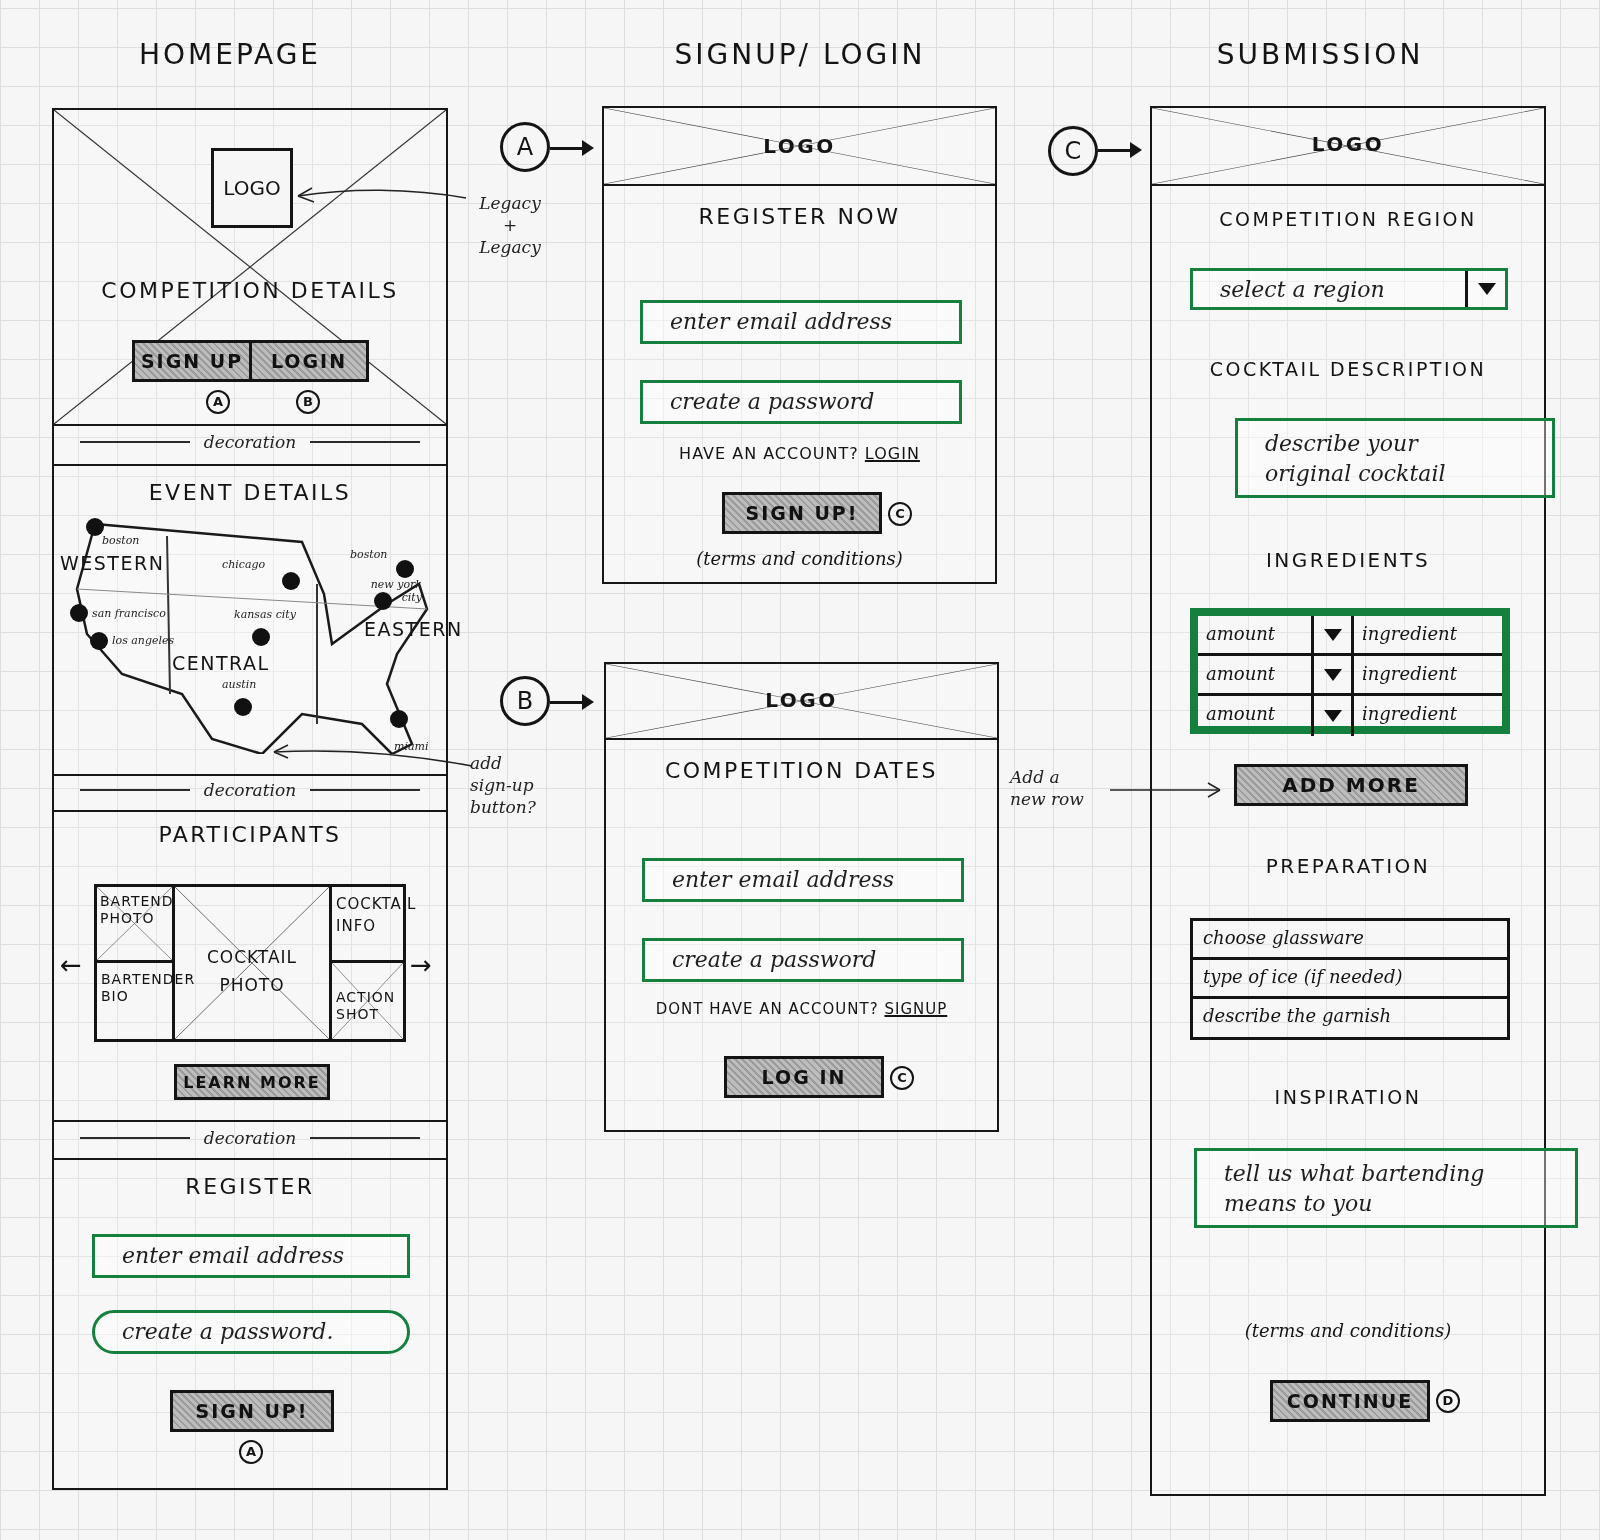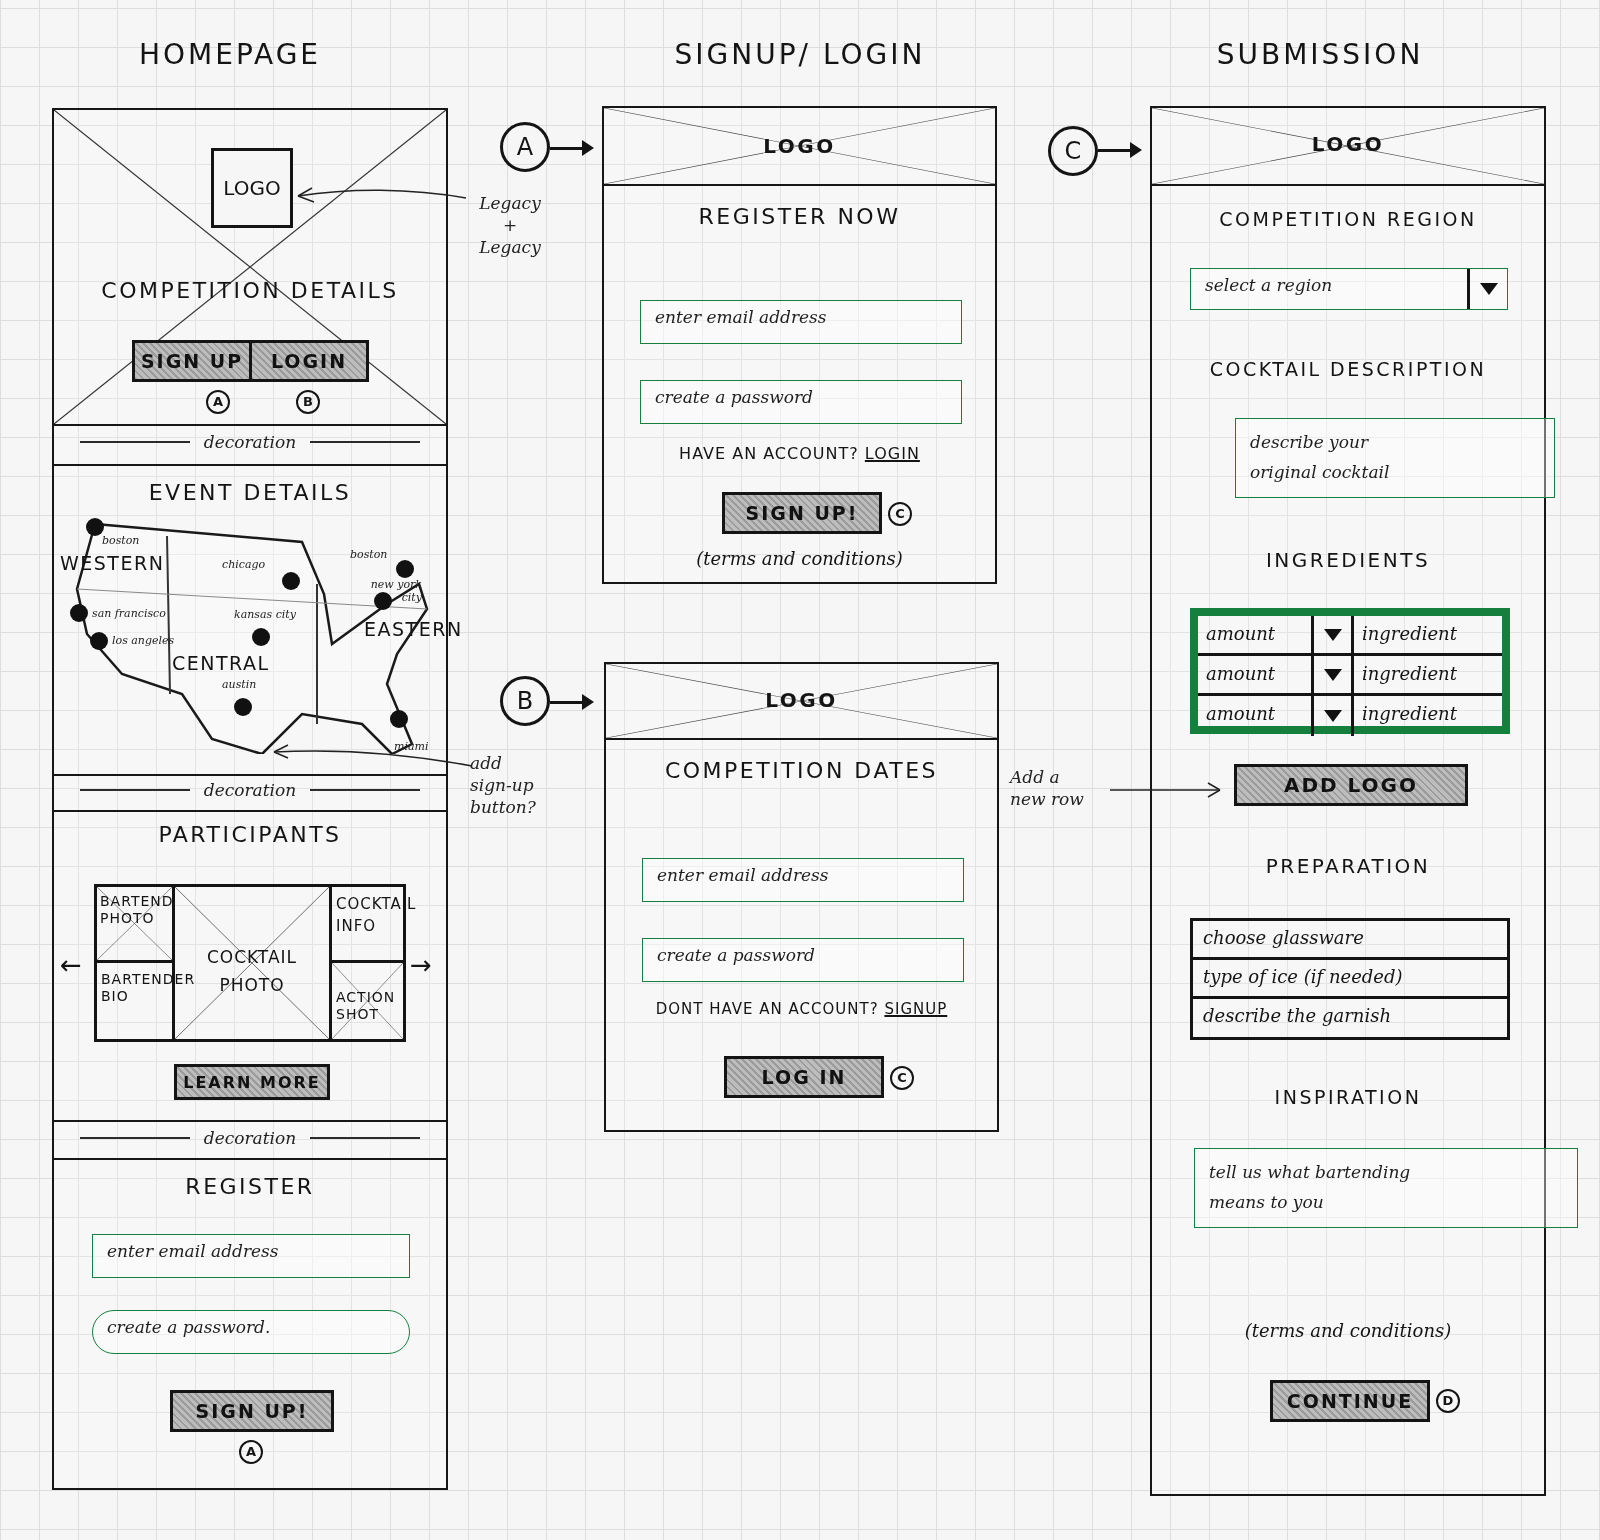--- a/index.html
+++ b/index.html
@@ -17,23 +17,23 @@
   }
   .abs { position: absolute; }
   .col-title { position: absolute; font-size: 28px; letter-spacing: 3px; text-align: center; font-weight: 400; }
   .frame { position: absolute; border: 2.5px solid #161616; background: rgba(255,255,255,0.15); }
   .sec { position: absolute; left: 0; right: 0; }
   .sec-border-top { border-top: 2.5px solid #161616; }
   .xbox { position: absolute; overflow: hidden; }
   .xbox svg { position: absolute; left: 0; top: 0; width: 100%; height: 100%; }
   .heading { position: absolute; left: 0; right: 0; text-align: center; font-size: 22px; letter-spacing: 2.5px; }
   .field {
-    position: absolute; border: 1px solid #15803d; background: rgba(255,255,255,0.4);
-    font-family: "DejaVu Serif", serif; font-style: italic; font-size: 17px; color: #1e1e1e;
-    padding: 6px 14px; white-space: nowrap; overflow: hidden;
+    position: absolute; border: 3px solid #15803d; background: rgba(255,255,255,0.4);
+    font-family: "DejaVu Serif", serif; font-style: italic; font-size: 22px; color: #1e1e1e;
+    padding: 6px 27px; white-space: nowrap; overflow: hidden;
   }
   .btn {
     position: absolute; border: 3px solid #141414;
     background: repeating-linear-gradient(45deg, #9b9b9b 0 2px, #bdbdbd 2px 5px);
     font-size: 19px; letter-spacing: 2px; text-align: center; font-weight: 700; color: #111;
     display: flex; align-items: center; justify-content: center; cursor: pointer;
   }
   .marker {
     position: absolute; width: 24px; height: 24px; border: 2px solid #141414; border-radius: 50%;
     font-size: 13px; text-align: center; line-height: 20px; font-weight: 700;
@@ -305,21 +305,21 @@
     </div>
     <div class="ing-row" style="top:80px;border-bottom:none;">
       <div class="ing-cell" style="width:116px;">amount</div>
       <div class="ing-cell" style="width:40px;display:flex;align-items:center;justify-content:center;">
           <span class="caret"></span>
         </div>
       <div class="ing-cell" style="flex:1;">ingredient</div>
     </div>
   </div>
 
-  <div class="btn" style="left:82px;top:656px;width:234px;height:42px;font-size:20px;">ADD LOGO</div>
+  <div class="btn" style="left:82px;top:656px;width:234px;height:42px;font-size:20px;">ADD MORE</div>
 
   <div class="heading" style="top:746px;font-size:20px;">PREPARATION</div>
   <div class="abs" style="left:38px;top:810px;width:320px;height:122px;border:3px solid #141414;">
     <div class="prep-row" style="top:0;">choose glassware</div>
     <div class="prep-row" style="top:39px;">type of ice (if needed)</div>
     <div class="prep-row" style="top:78px;border-bottom:none;">describe the garnish</div>
   </div>
 
   <div class="heading" style="top:978px;font-size:19px;">INSPIRATION</div>
   <div class="field" style="left:42px;top:1040px;width:384px;height:80px;line-height:30px;padding-top:8px;">

